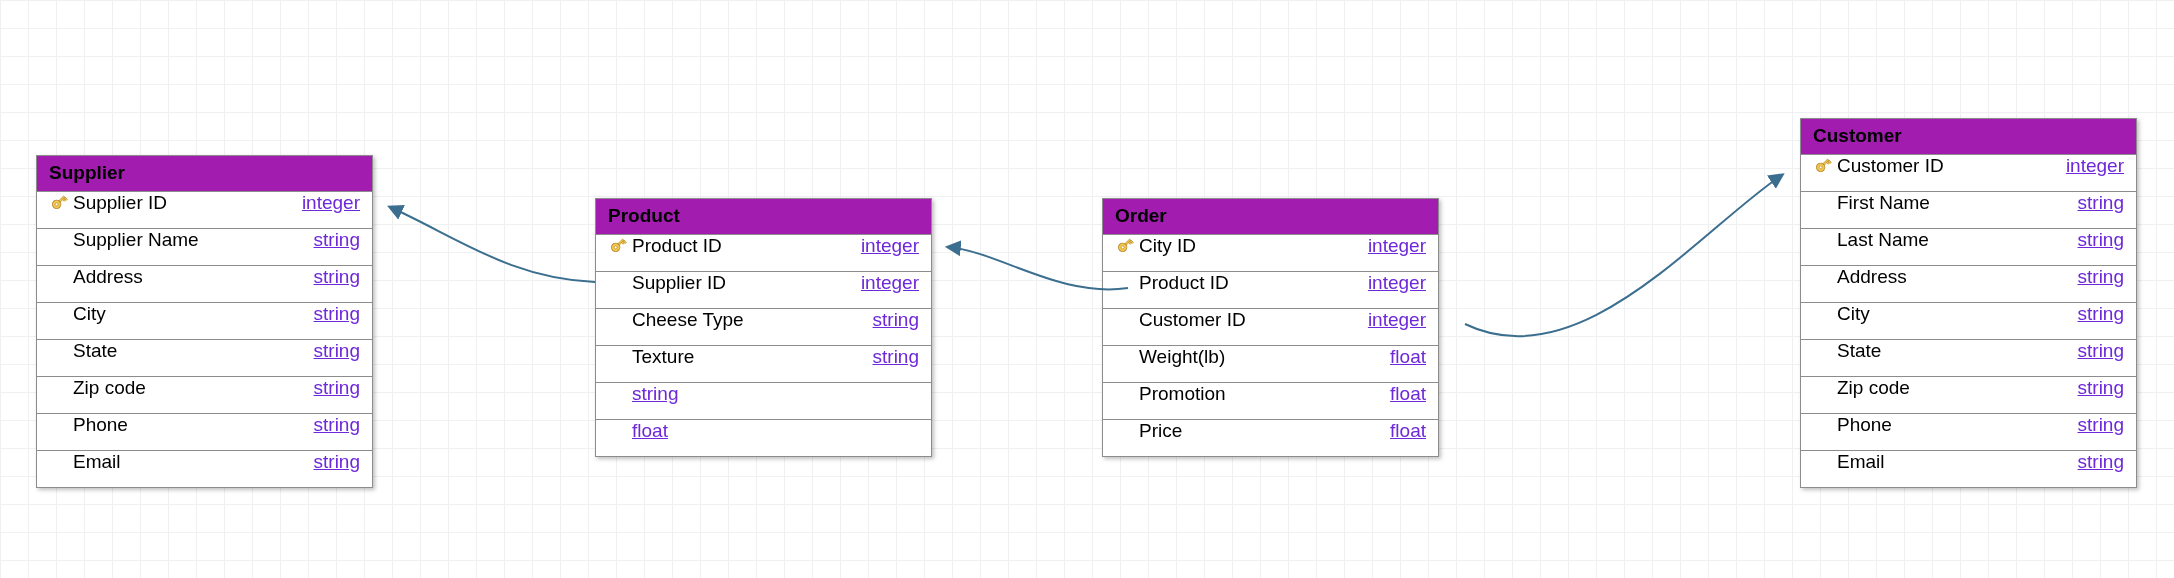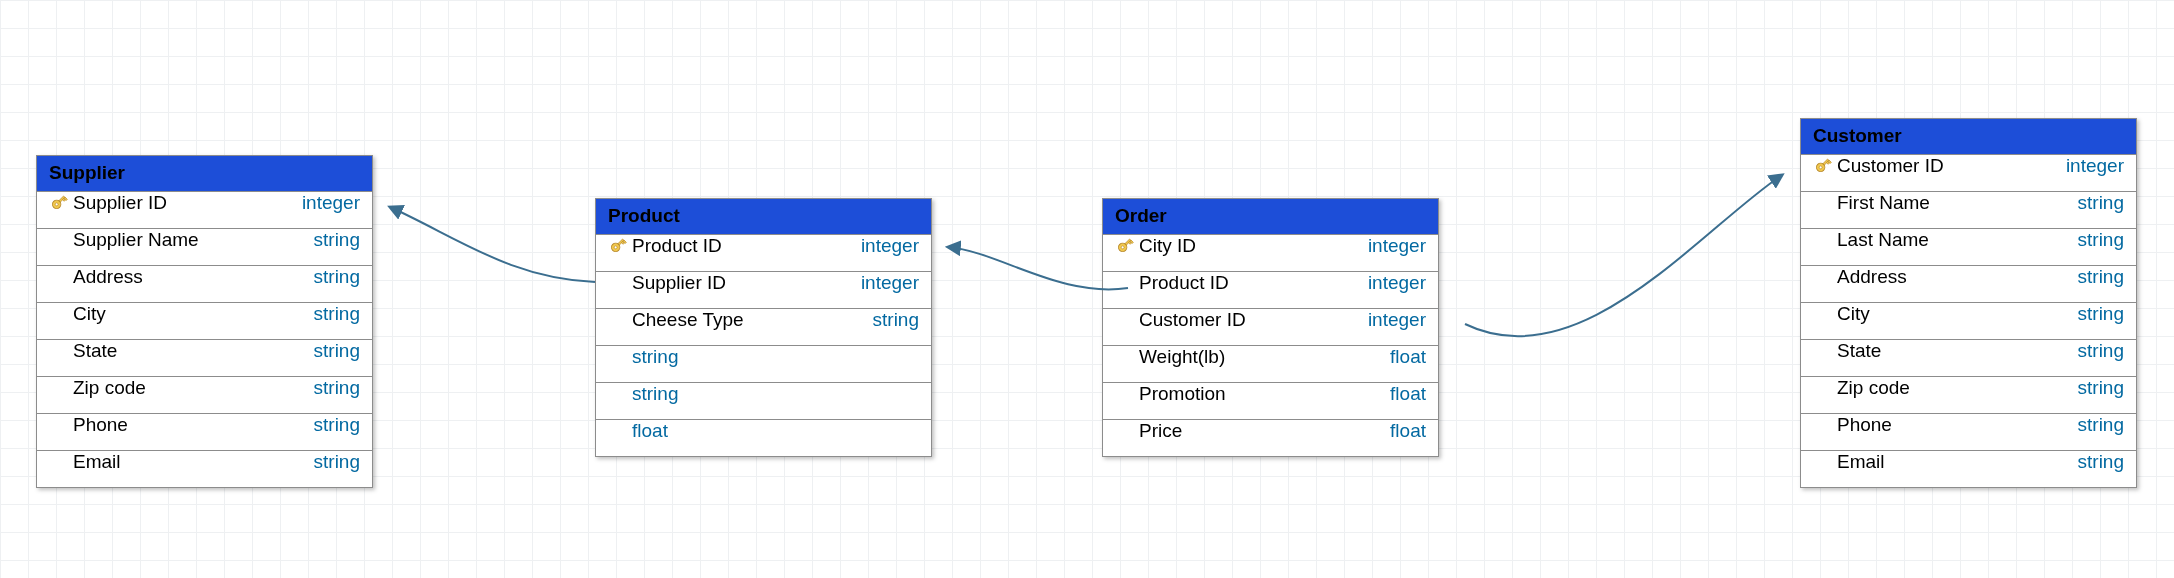--- a/index.html
+++ b/index.html
@@ -20,21 +20,21 @@
   }
   .entity {
     position: absolute;
     border: 1px solid #8c8c8c;
     background: #fff;
     box-shadow: 2px 2px 4px rgba(0,0,0,0.25);
     font-size: 19px;
     line-height: 1.2;
   }
   .entity-header {
-    background: #1d4ed8;
+    background: #a21caf;
     border-bottom: 1px solid #8c8c8c;
     padding: 6px 12px 6px 12px;
     font-weight: bold;
   }
   .entity-row {
     display: flex;
     align-items: flex-start;
     border-bottom: 1px solid #8c8c8c;
     height: 36px;
     padding: 0 12px 0 8px;
@@ -47,22 +47,23 @@
     align-items: center;
     justify-content: center;
   }
   .name-col {
     flex: 1 1 auto;
     padding-right: 10px;
     white-space: nowrap;
   }
   .type-col {
     flex: 0 0 auto;
-    color: #0369a1;
+    color: #6d28d9;
     white-space: nowrap;
+    text-decoration: underline;
   }
   svg.arrows {
     position: absolute;
     top: 0;
     left: 0;
     pointer-events: none;
   }
 </style>
 </head>
 <body>
@@ -143,20 +144,21 @@
         <span class="name-col">Supplier ID</span>
         <span class="type-col">integer</span>
       </div>
       <div class="entity-row">
         <span class="key-col"></span>
         <span class="name-col">Cheese Type</span>
         <span class="type-col">string</span>
       </div>
       <div class="entity-row">
         <span class="key-col"></span>
+        <span class="name-col">Texture</span>
         <span class="type-col">string</span>
       </div>
       <div class="entity-row">
         <span class="key-col"></span>
         <span class="type-col">string</span>
       </div>
       <div class="entity-row">
         <span class="key-col"></span>
         <span class="type-col">float</span>
       </div>

